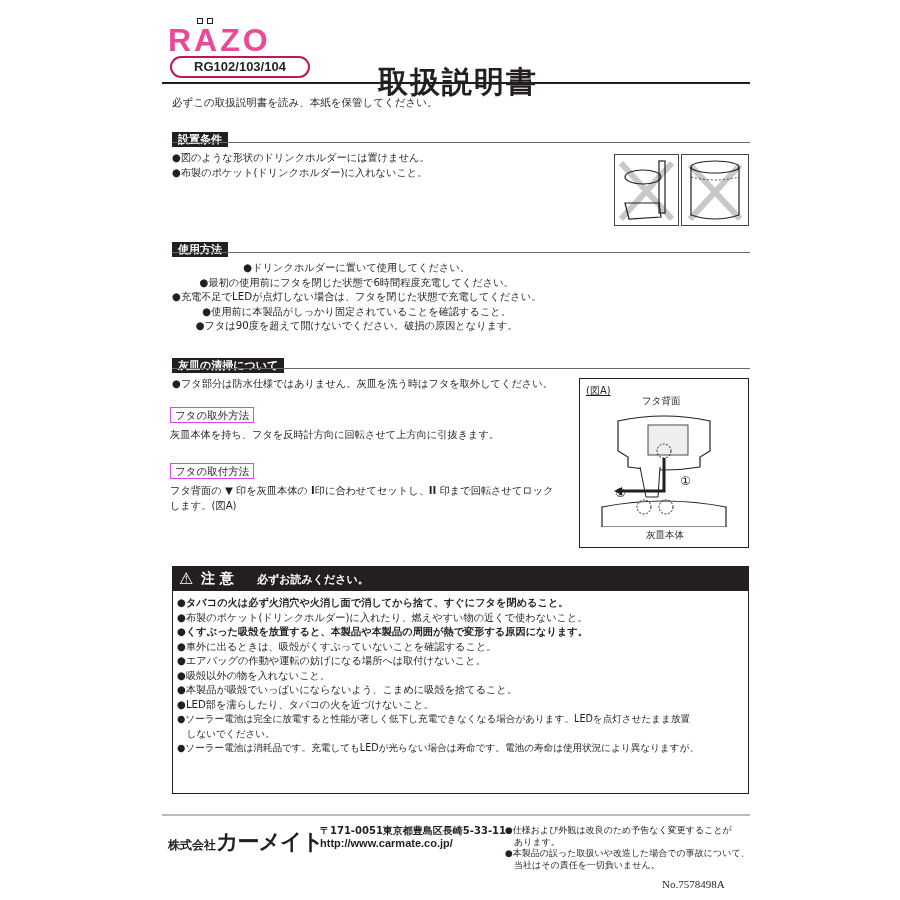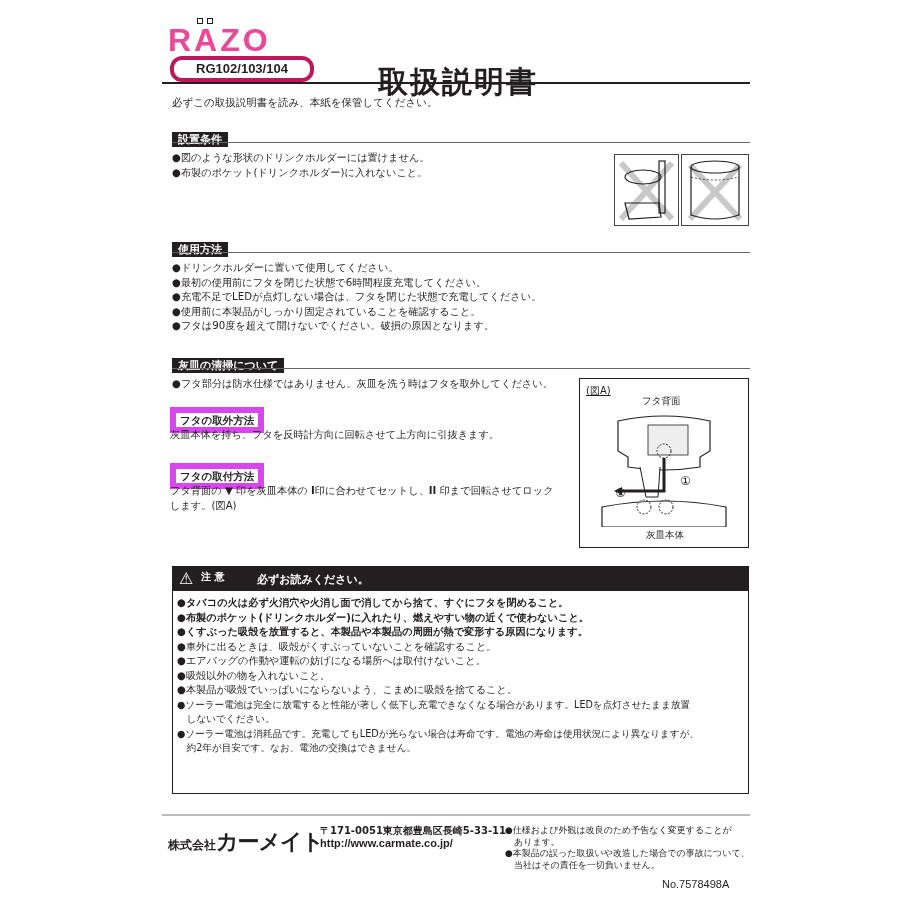--- a/index.html
+++ b/index.html
@@ -2,41 +2,41 @@
 <html><head>
 <meta charset="utf-8">
 <style>
   html,body{margin:0;padding:0;background:#fff;}
   body{width:900px;height:900px;position:relative;overflow:hidden;font-family:"DejaVu Sans",sans-serif;color:#231f20;}
   .abs{position:absolute;}
   .logo{left:168px;top:24px;font-family:"Liberation Sans",sans-serif;font-weight:bold;font-size:32px;letter-spacing:3px;color:#ec4899;line-height:32px;}
   .logo .a{position:relative;display:inline-block;}
   .logo .a:before{content:"";position:absolute;left:3px;top:-6px;width:4px;height:4px;border:1.5px solid #231f20;}
   .logo .a:after{content:"";position:absolute;left:13px;top:-6px;width:4px;height:4px;border:1.5px solid #231f20;}
-  .model{left:170px;top:56px;width:136px;height:18px;border:4px solid #be185d;border-radius:12px;font-family:"Liberation Sans",sans-serif;font-weight:bold;font-size:13px;line-height:18px;text-align:center;}
+  .model{left:170px;top:56px;width:136px;height:18px;border:2px solid #be185d;border-radius:12px;font-family:"Liberation Sans",sans-serif;font-weight:bold;font-size:13px;line-height:18px;text-align:center;}
   .title{left:378px;top:30px;font-size:30px;font-weight:bold;letter-spacing:2px;line-height:40px;margin-top:32px;}
   .topline{left:162px;top:82px;width:588px;height:2px;background:#231f20;}
   .intro{left:172px;top:96px;font-size:10.5px;}
   .sec-head{height:15px;}
   .sec-head .lbl{display:inline-block;background:#231f20;color:#fff;font-size:11px;font-weight:bold;padding:0 6px;line-height:15px;height:15px;}
   .sec-head .rule{position:absolute;left:0;right:0;bottom:0;height:1px;background:#666;}
   .bul{font-size:10.2px;line-height:14.5px;white-space:nowrap;}
-  .sub-head{display:inline-block;border:6px solid #d946ef;font-size:10.5px;font-weight:bold;padding:0 4px;line-height:14px;}
+  .sub-head{display:inline-block;border:1px solid #d946ef;font-size:10.5px;font-weight:normal;padding:0 4px;line-height:14px;}
   .figbox{border:1px solid #444;}
   .figA{left:579px;top:378px;width:168px;height:168px;border:1.5px solid #231f20;}
   .caution{left:172px;top:566px;width:575px;height:226px;border:1.5px solid #231f20;}
   .caution-head{left:0;top:0;width:575px;height:24px;background:#231f20;color:#fff;}
   .caution-body{left:0;top:25px;width:575px;height:200px;}
   .footline{left:162px;top:814px;width:588px;height:2px;background:#bbb;}
   .company{left:168px;top:827px;font-size:12px;font-weight:bold;}
   .company .big{font-size:22px;font-weight:900;letter-spacing:-1px;text-align:right;}
   .addr{left:320px;top:825px;font-size:10px;font-weight:bold;line-height:12px;}
   .url{left:320px;top:837px;font-family:"Liberation Sans",sans-serif;font-size:11px;font-weight:bold;line-height:12px;}
   .notes{left:505px;top:825px;font-size:9px;line-height:11.5px;}
-  .docno{left:662px;top:878px;font-family:Liberation Sans, sans-serif;font-size:11px;}
+  .docno{left:662px;top:878px;font-family:Liberation Serif, serif;font-size:11px;}
 </style>
 </head>
 <body>
 
 <div class="abs logo"><span>R</span><span class="a">A</span><span>ZO</span></div>
 <div class="abs model">RG102/103/104</div>
 <div class="abs title">取扱説明書</div>
 <div class="abs topline"></div>
 <div class="abs intro">必ずこの取扱説明書を読み、本紙を保管してください。</div>
 
@@ -65,21 +65,21 @@
     <ellipse cx="33" cy="12" rx="24" ry="6" fill="none" stroke="#231f20" stroke-width="1.2"></ellipse>
     <path d="M9 12 L9 60 Q33 68 57 60 L57 12" fill="none" stroke="#231f20" stroke-width="1.2"></path>
     <path d="M9 22 Q33 28 57 22" fill="none" stroke="#231f20" stroke-width="0.8" stroke-dasharray="2 2"></path>
   </svg>
 </div>
 
 <div class="abs sec-head" style="left:172px;top:238px;width:578px;">
   <span class="lbl">使用方法</span>
   <div class="rule"></div>
 </div>
-<div class="abs" style="left:172px;top:261px;">
+<div class="abs" style="left:172px;top:261px;text-align:center;">
   <div class="bul">●ドリンクホルダーに置いて使用してください。</div>
   <div class="bul">●最初の使用前にフタを閉じた状態で6時間程度充電してください。</div>
   <div class="bul">●充電不足でLEDが点灯しない場合は、フタを閉じた状態で充電してください。</div>
   <div class="bul">●使用前に本製品がしっかり固定されていることを確認すること。</div>
   <div class="bul">●フタは90度を超えて開けないでください。破損の原因となります。</div>
 </div>
 
 <div class="abs sec-head" style="left:172px;top:354px;width:578px;">
   <span class="lbl">灰皿の清掃について</span>
   <div class="rule"></div>
@@ -114,36 +114,36 @@
     <circle cx="86" cy="100" r="7" fill="none" stroke="#231f20" stroke-width="1" stroke-dasharray="2 1.5"></circle>
   </svg>
   <div class="abs" style="left:100px;top:95px;font-size:12px;">①</div>
   <div class="abs" style="left:35px;top:107px;font-size:12px;">②</div>
   <div class="abs" style="left:66px;top:150px;font-size:9.5px;">灰皿本体</div>
 </div>
 
 <div class="abs caution">
   <div class="abs caution-head">
     <span class="abs" style="left:6px;top:2px;font-size:16px;">⚠</span>
-    <span class="abs" style="left:28px;top:3px;font-size:10px;font-weight:bold;text-align:center;">注 意</span>
+    <span class="abs" style="left:28px;top:3px;font-size:14px;font-weight:bold;text-align:center;">注 意</span>
     <span class="abs" style="left:84px;top:5px;font-size:11px;font-weight:bold;">必ずお読みください。</span>
   </div>
   <div class="abs caution-body">
     <div style="padding:4px 0 0 4px;">
       <div class="bul" style="font-weight:bold;">●タバコの火は必ず火消穴や火消し面で消してから捨て、すぐにフタを閉めること。</div>
-      <div class="bul" style="font-weight:bold;">●布製のポケット(ドリンクホルダー)に入れたり、燃えやすい物の近くで使わないこと。</div>
+      <div class="bul" style="font-weight:normal;">●布製のポケット(ドリンクホルダー)に入れたり、燃えやすい物の近くで使わないこと。</div>
       <div class="bul" style="font-weight:bold;">●くすぶった吸殻を放置すると、本製品や本製品の周囲が熱で変形する原因になります。</div>
       <div class="bul">●車外に出るときは、吸殻がくすぶっていないことを確認すること。</div>
       <div class="bul">●エアバッグの作動や運転の妨げになる場所へは取付けないこと。</div>
       <div class="bul">●吸殻以外の物を入れないこと。</div>
       <div class="bul">●本製品が吸殻でいっぱいにならないよう、こまめに吸殻を捨てること。</div>
+      <div class="bul">●LED部を濡らしたり、タバコの火を近づけないこと。</div>
       <div class="bul" style="font-size:9.6px;">●ソーラー電池は完全に放電すると性能が著しく低下し充電できなくなる場合があります。LEDを点灯させたまま放置</div>
       <div class="bul" style="font-size:9.6px;">　しないでください。</div>
       <div class="bul" style="font-size:9.6px;">●ソーラー電池は消耗品です。充電してもLEDが光らない場合は寿命です。電池の寿命は使用状況により異なりますが、</div>
-      <div class="bul" style="font-size:9.6px;">　約2年が目安です。なお、電池の交換はできません。</div>
     </div>
   </div>
 </div>
 
 <div class="abs footline"></div>
 <div class="abs company">
   <span>株式会社</span><span class="big">カーメイト</span>
 </div>
 <div class="abs addr">〒171-0051東京都豊島区長崎5-33-11</div>
 <div class="abs url">http://www.carmate.co.jp/</div>

